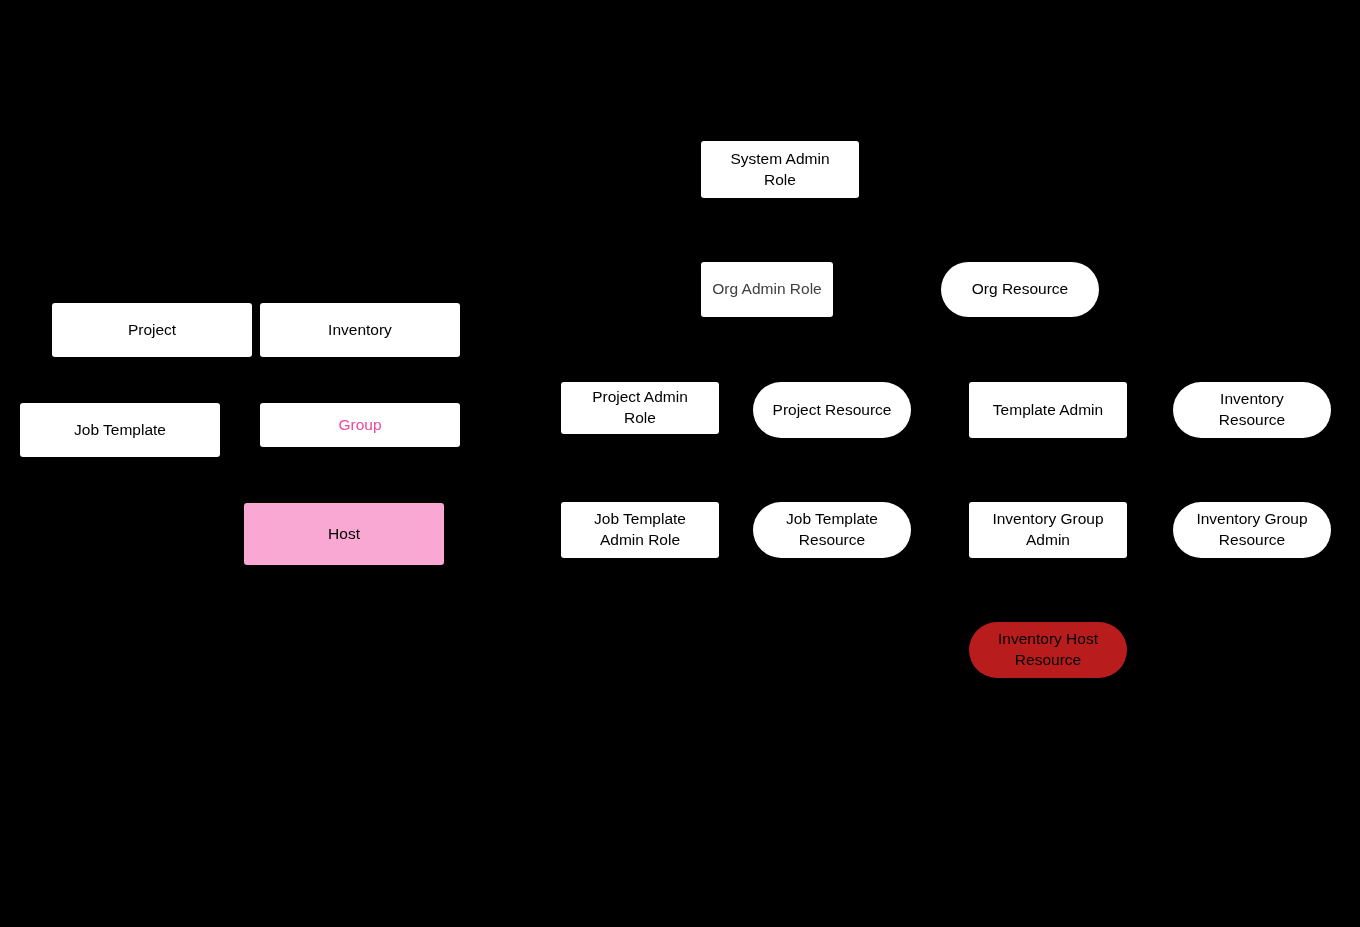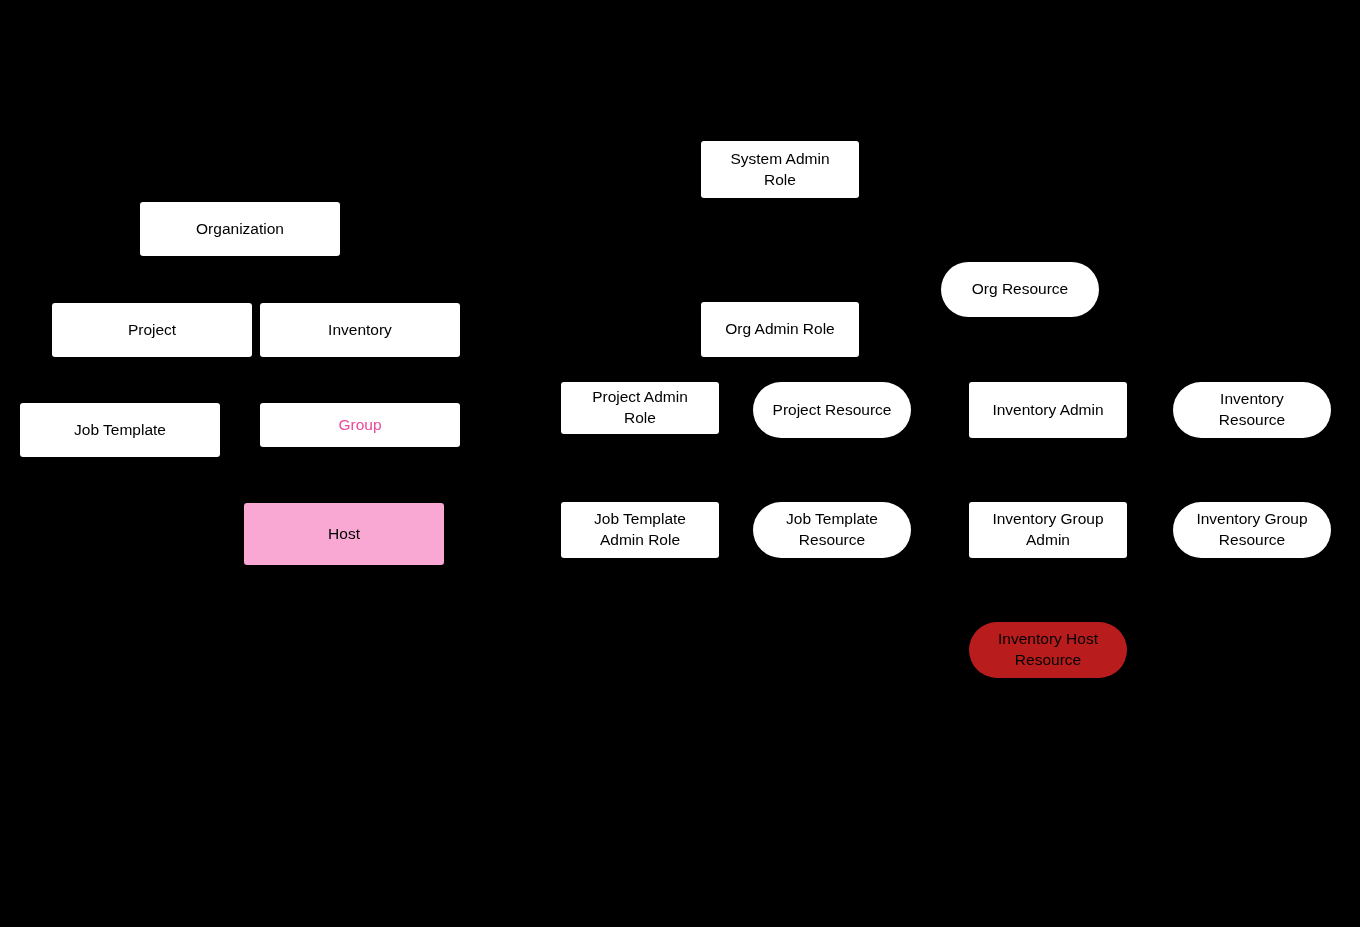--- a/index.html
+++ b/index.html
@@ -37,34 +37,33 @@
     border-radius: 3px;
   }
   .pill {
     border-radius: 999px;
   }
 </style>
 </head>
 <body>
 
 <div id="canvas" style="background: rgb(0, 0, 0);">
-    <div class="node rect" style="left: 140px; top: 202px; width: 200px; height: 54px; background: rgb(255, 255, 255); color: rgb(0, 0, 0);">Organization</div>
     <div class="node rect" style="left: 20px; top: 303px; width: 200px; height: 54px; background: rgb(255, 255, 255); color: rgb(0, 0, 0); margin-left: 32px;">Project</div>
     <div class="node rect" style="left: 260px; top: 303px; width: 200px; height: 54px; background: rgb(255, 255, 255); color: rgb(0, 0, 0);">Inventory</div>
     <div class="node rect" style="left: 20px; top: 403px; width: 200px; height: 54px; background: rgb(255, 255, 255); color: rgb(0, 0, 0);">Job Template</div>
     <div class="node rect" style="left: 260px; top: 403px; width: 200px; height: 44px; background: rgb(255, 255, 255); color: #ec4899;">Group</div>
     <div class="node rect" style="left: 244px; top: 503px; width: 200px; height: 62px; background: #f9a8d4; color: rgb(0, 0, 0);">Host</div>
     <div class="node rect" style="left: 701px; top: 141px; width: 158px; height: 57px; background: rgb(255, 255, 255); color: rgb(0, 0, 0);">System Admin
 Role</div>
-    <div class="node rect" style="left: 701px; top: 262px; width: 158px; height: 55px; background: rgb(255, 255, 255); color: #000000; margin-top: 40px;">Org Admin Role</div>
+    <div class="node rect" style="left: 701px; top: 262px; width: 132px; height: 55px; background: rgb(255, 255, 255); color: #404040;">Org Admin Role</div>
     <div class="node pill" style="left: 941px; top: 262px; width: 158px; height: 55px; background: rgb(255, 255, 255); color: rgb(0, 0, 0);">Org Resource</div>
     <div class="node rect" style="left: 561px; top: 382px; width: 158px; height: 52px; background: rgb(255, 255, 255); color: rgb(0, 0, 0);">Project Admin
 Role</div>
     <div class="node pill" style="left: 753px; top: 382px; width: 158px; height: 56px; background: rgb(255, 255, 255); color: rgb(0, 0, 0);">Project Resource</div>
-    <div class="node rect" style="left: 969px; top: 382px; width: 158px; height: 56px; background: rgb(255, 255, 255); color: rgb(0, 0, 0);">Inventory Admin</div>
+    <div class="node rect" style="left: 969px; top: 382px; width: 158px; height: 56px; background: rgb(255, 255, 255); color: rgb(0, 0, 0);">Template Admin</div>
     <div class="node pill" style="left: 1173px; top: 382px; width: 158px; height: 56px; background: rgb(255, 255, 255); color: rgb(0, 0, 0);">Inventory
 Resource</div>
     <div class="node rect" style="left: 561px; top: 502px; width: 158px; height: 56px; background: rgb(255, 255, 255); color: rgb(0, 0, 0);">Job Template
 Admin Role</div>
     <div class="node pill" style="left: 753px; top: 502px; width: 158px; height: 56px; background: rgb(255, 255, 255); color: rgb(0, 0, 0);">Job Template
 Resource</div>
     <div class="node rect" style="left: 969px; top: 502px; width: 158px; height: 56px; background: rgb(255, 255, 255); color: rgb(0, 0, 0);">Inventory Group
 Admin</div>
     <div class="node pill" style="left: 1173px; top: 502px; width: 158px; height: 56px; background: rgb(255, 255, 255); color: rgb(0, 0, 0);">Inventory Group
 Resource</div>

